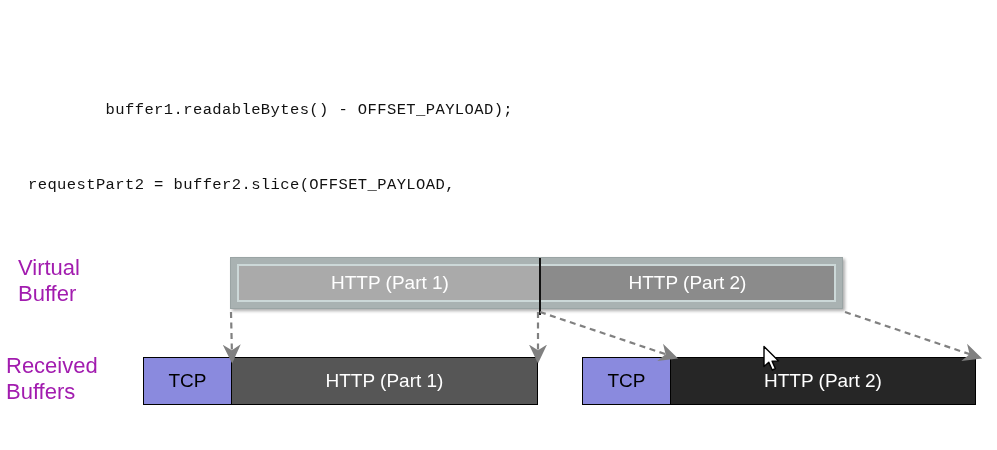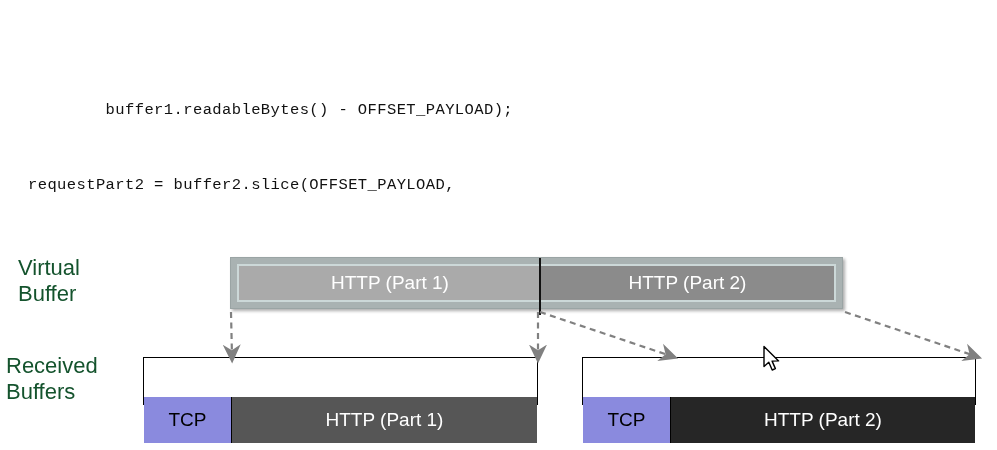--- a/index.html
+++ b/index.html
@@ -38,21 +38,21 @@
     top: 0;
     width: 997px;
     height: 450px;
   }
 
   .row-label {
     position: absolute;
     font-family: "Liberation Sans", sans-serif;
     font-size: 22px;
     line-height: 26px;
-    color: #14532d;
+    color: #a21caf;
     white-space: pre-line;
   }
   #label-virtual  { left: 18px; top: 255px; }
   #label-received { left: 6px; top: 353px; }
 
   
   #virtual-frame {
     position: absolute;
     left: 230px;
     top: 257px;
@@ -109,21 +109,20 @@
   #rbuf1 { left: 143px; width: 395px; }
   #rbuf2 { left: 582px; width: 394px; }
 
   .rb-seg {
     height: 100%;
     display: flex;
     align-items: center;
     justify-content: center;
     font-size: 19px;
     box-sizing: border-box;
-    margin-top: 39px;
   }
   .rb-tcp {
     width: 88px;
     background: #8a8ade;
     color: #000000;
     border-right: 1.5px solid #000000;
   }
   #rb1-http { flex: 1; background: #565656; color: #ffffff; }
   #rb2-http { flex: 1; background: #262626; color: #ffffff; }
 

